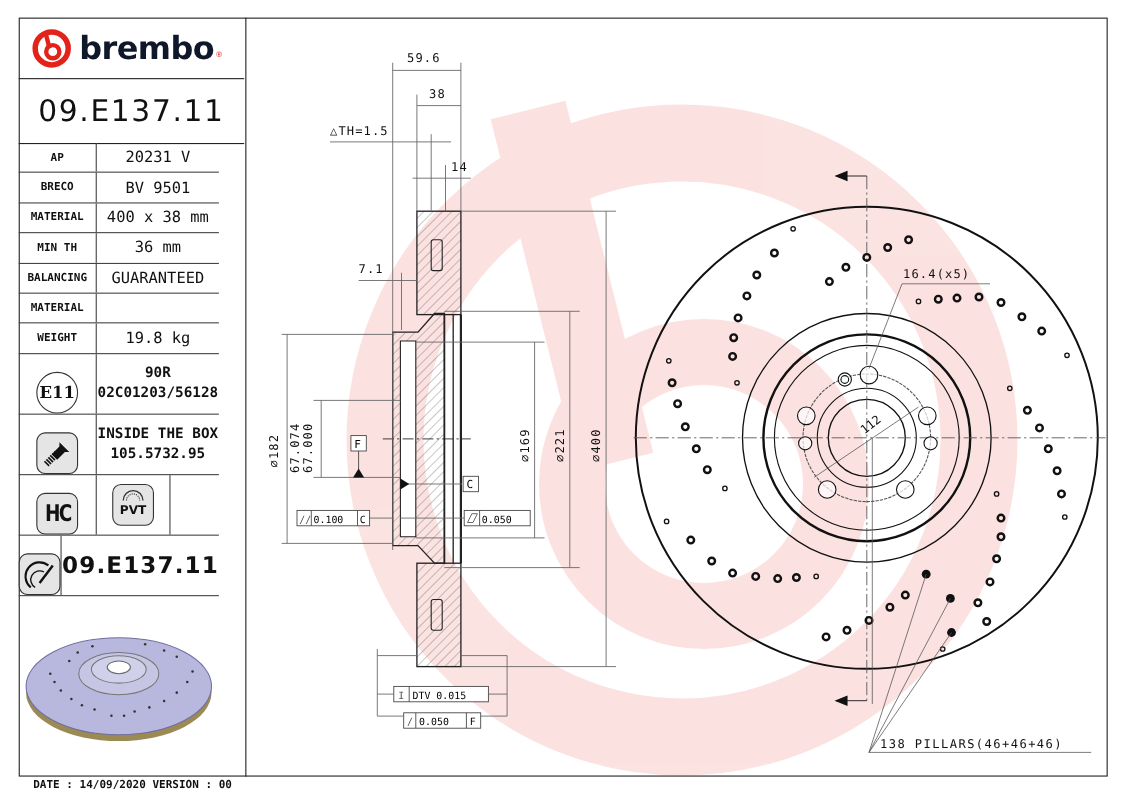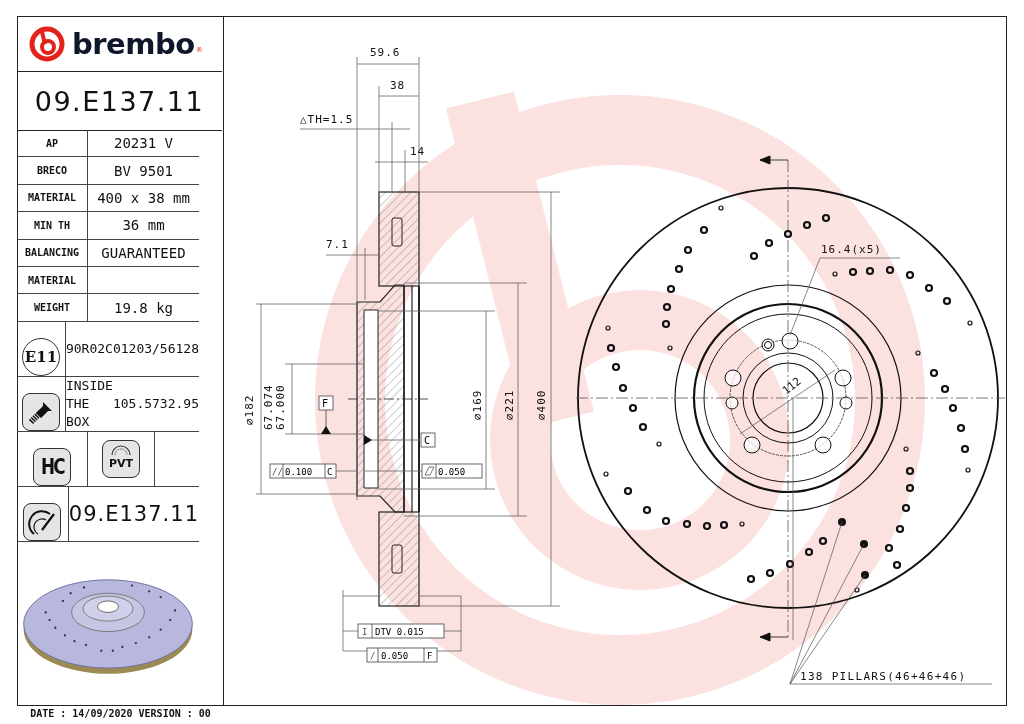--- a/index.html
+++ b/index.html
@@ -9,21 +9,21 @@
   .logo{position:absolute;left:0;top:0;width:205px;height:56px;border-bottom:1px solid #222;display:flex;align-items:center;padding-left:12px;box-sizing:border-box;}
   .logo-word{font-family:"DejaVu Sans",sans-serif;font-weight:bold;font-size:29px;color:#0f172a;letter-spacing:-0.5px;margin-left:7px;}
   .reg{font-size:7px;color:#e3231a;margin-left:1px;margin-top:12px;font-family:"DejaVu Sans",sans-serif;}
   .code{position:absolute;left:0;top:56px;width:205px;height:58px;border-bottom:1px solid #222;display:flex;align-items:center;justify-content:center;font-family:"DejaVu Sans",sans-serif;font-size:27px;letter-spacing:1.5px;}
   .spec-table{position:absolute;left:0;top:114px;width:182px;}
   .row{display:flex;height:27.4px;border-bottom:1px solid #444;box-sizing:border-box;}
   .row .k{width:70px;border-right:1px solid #444;display:flex;align-items:center;justify-content:center;font-size:10px;font-weight:bold;}
   .row .v{flex:1;display:flex;align-items:center;justify-content:center;font-family:"DejaVu Sans Mono",monospace;font-size:14px;}
   .irow{display:flex;border-bottom:1px solid #444;box-sizing:border-box;}
   .irow .ic{width:70px;border-right:1px solid #444;display:flex;align-items:flex-end;justify-content:center;}
-  .irow .iv{flex:1;display:flex;flex-direction:row;align-items:center;justify-content:center;font-size:13px;line-height:18px;}
+  .irow .iv{flex:1;display:flex;flex-direction:column;align-items:center;justify-content:center;font-size:13px;line-height:18px;font-weight:bold;}
   .boxicon{width:38px;height:38px;border:1.5px solid #333;border-radius:8px;background:#e5e5e5;display:flex;align-items:center;justify-content:center;box-sizing:border-box;}
   .e11{width:38px;height:38px;border:1.5px solid #333;border-radius:50%;display:flex;align-items:center;justify-content:center;font-family:"DejaVu Serif",serif;font-weight:bold;font-size:15px;box-sizing:border-box;}
   .hc{font-family:"DejaVu Sans",sans-serif;font-weight:bold;font-size:21px;letter-spacing:-2px;transform:scaleX(0.8);}
   .pvt{font-family:"DejaVu Sans",sans-serif;font-weight:bold;font-size:11px;margin-top:10px;}
   .date{position:absolute;left:17px;top:708px;width:207px;text-align:center;font-size:10px;font-weight:bold;}
   .drawing{position:absolute;left:0;top:0;}
   svg text{font-family:"DejaVu Sans Mono",monospace;}
 </style>
 </head>
 <body>

